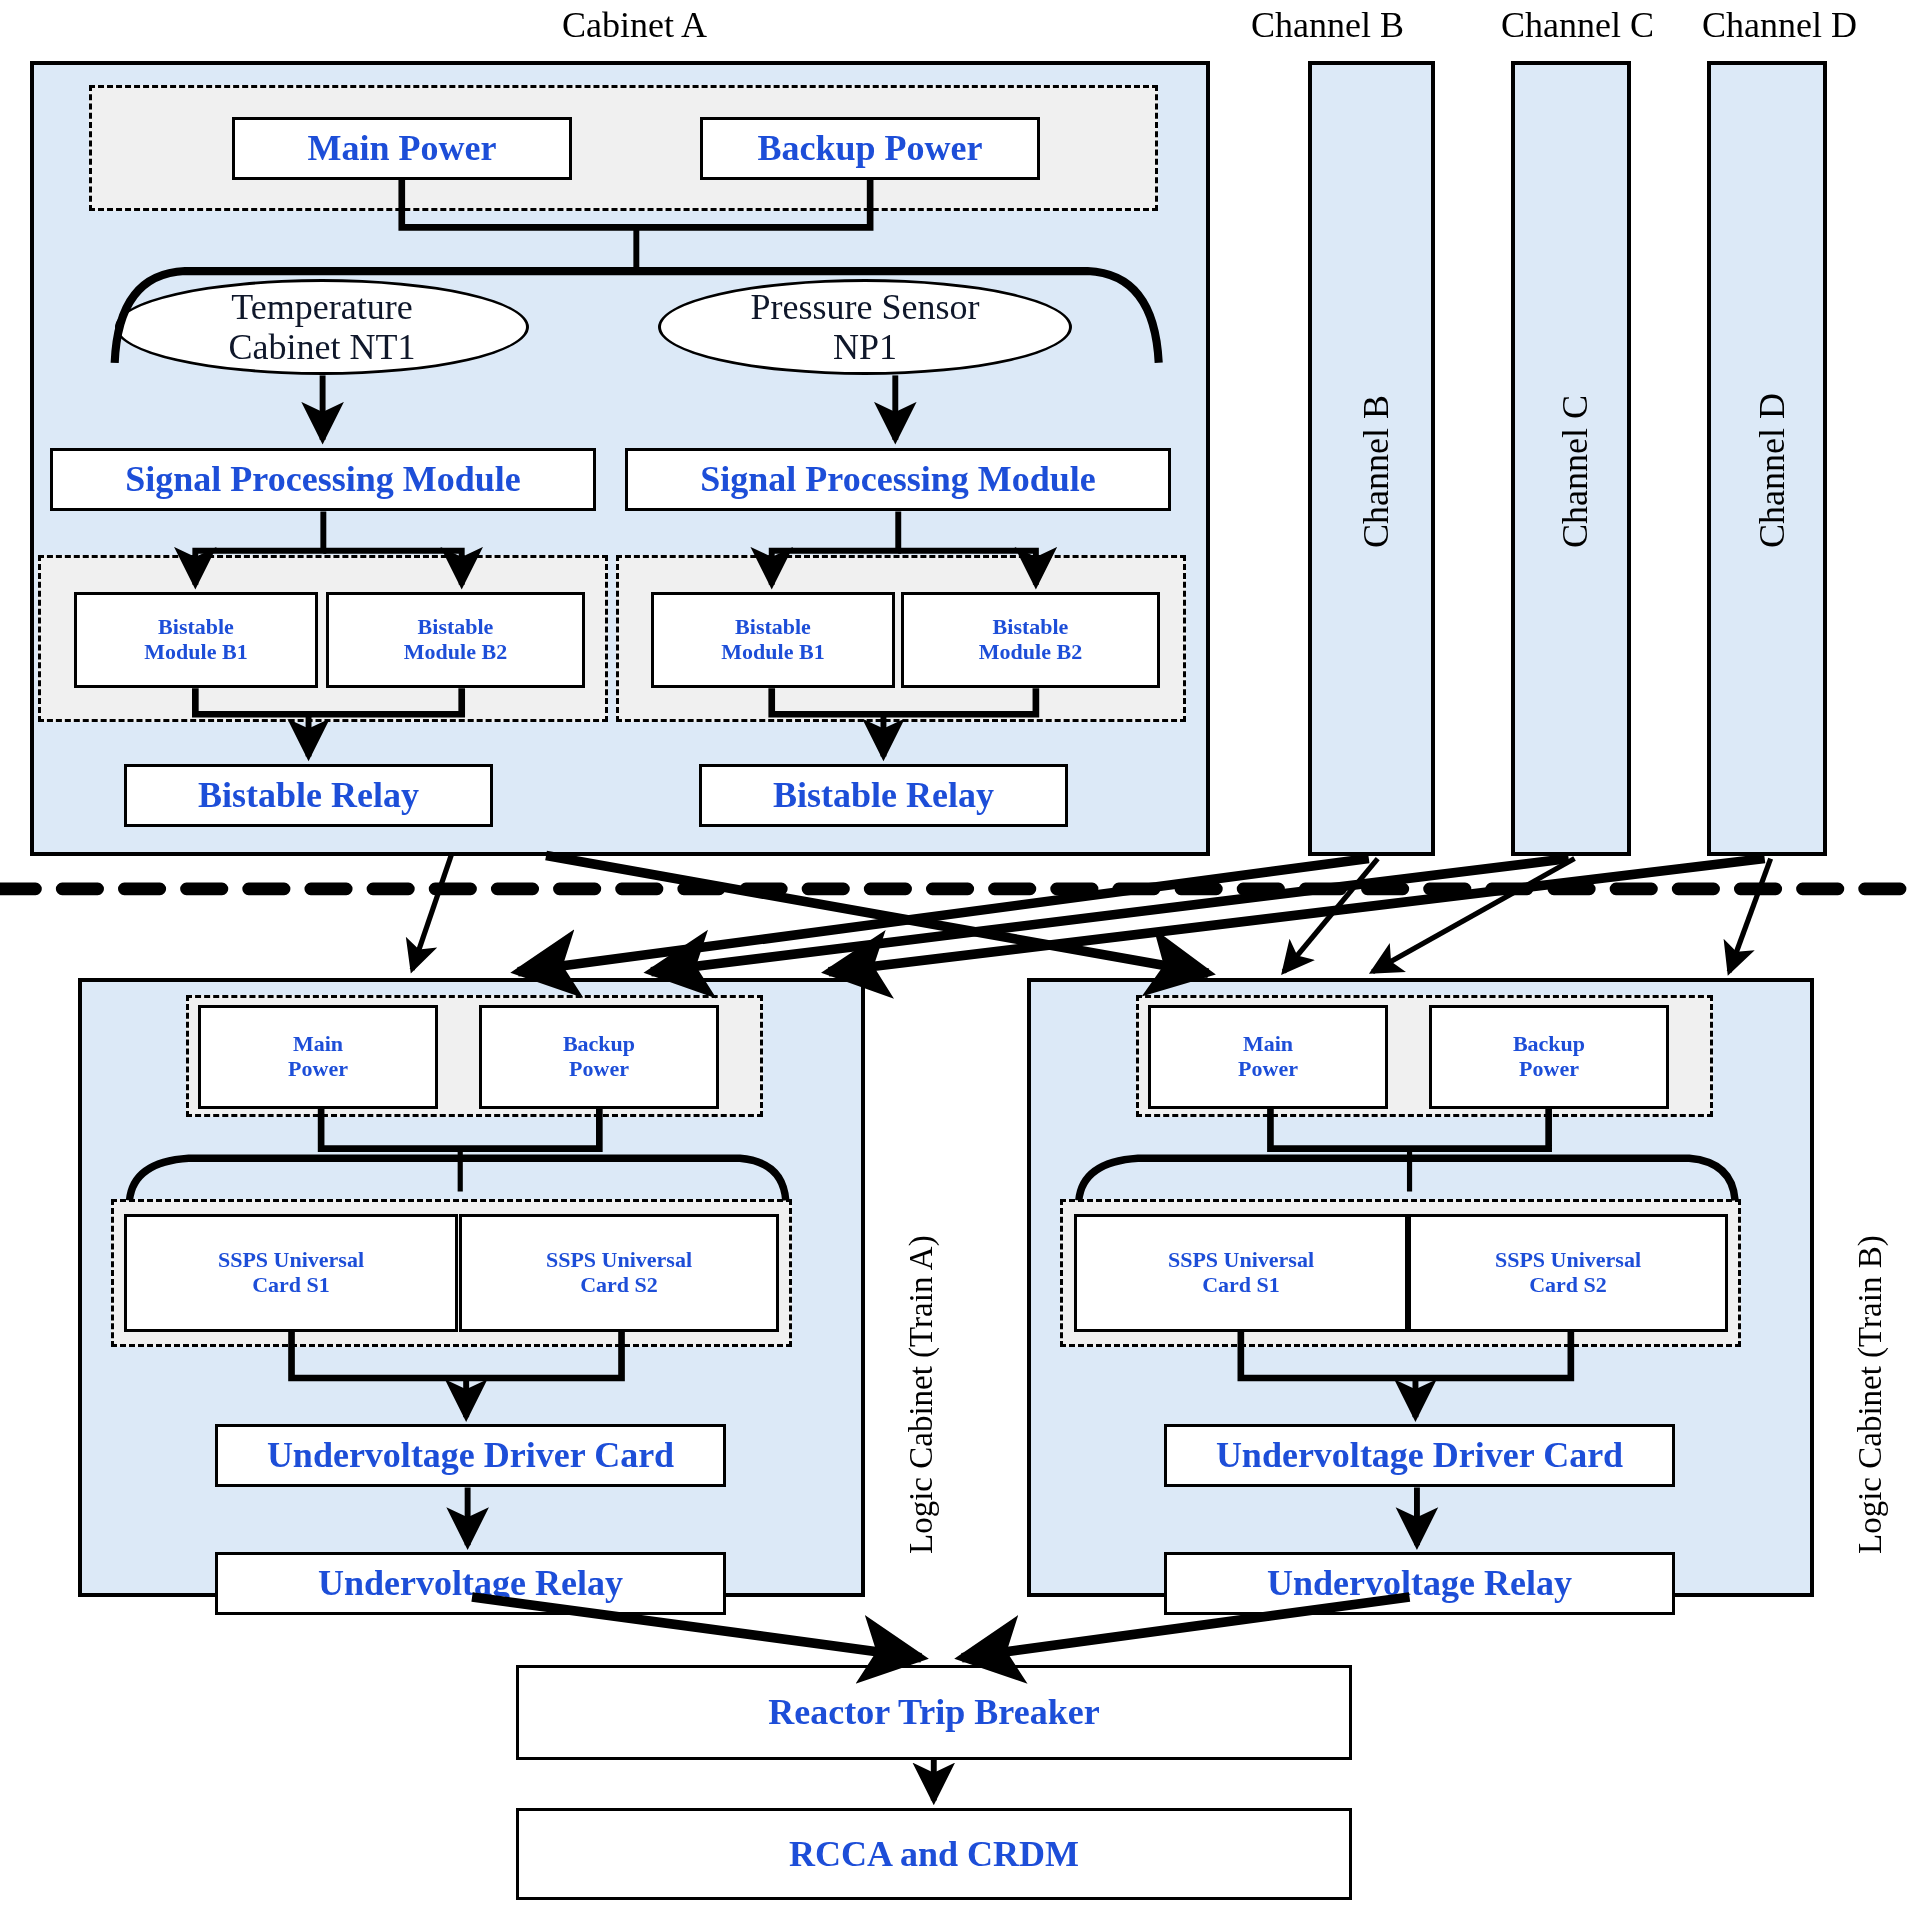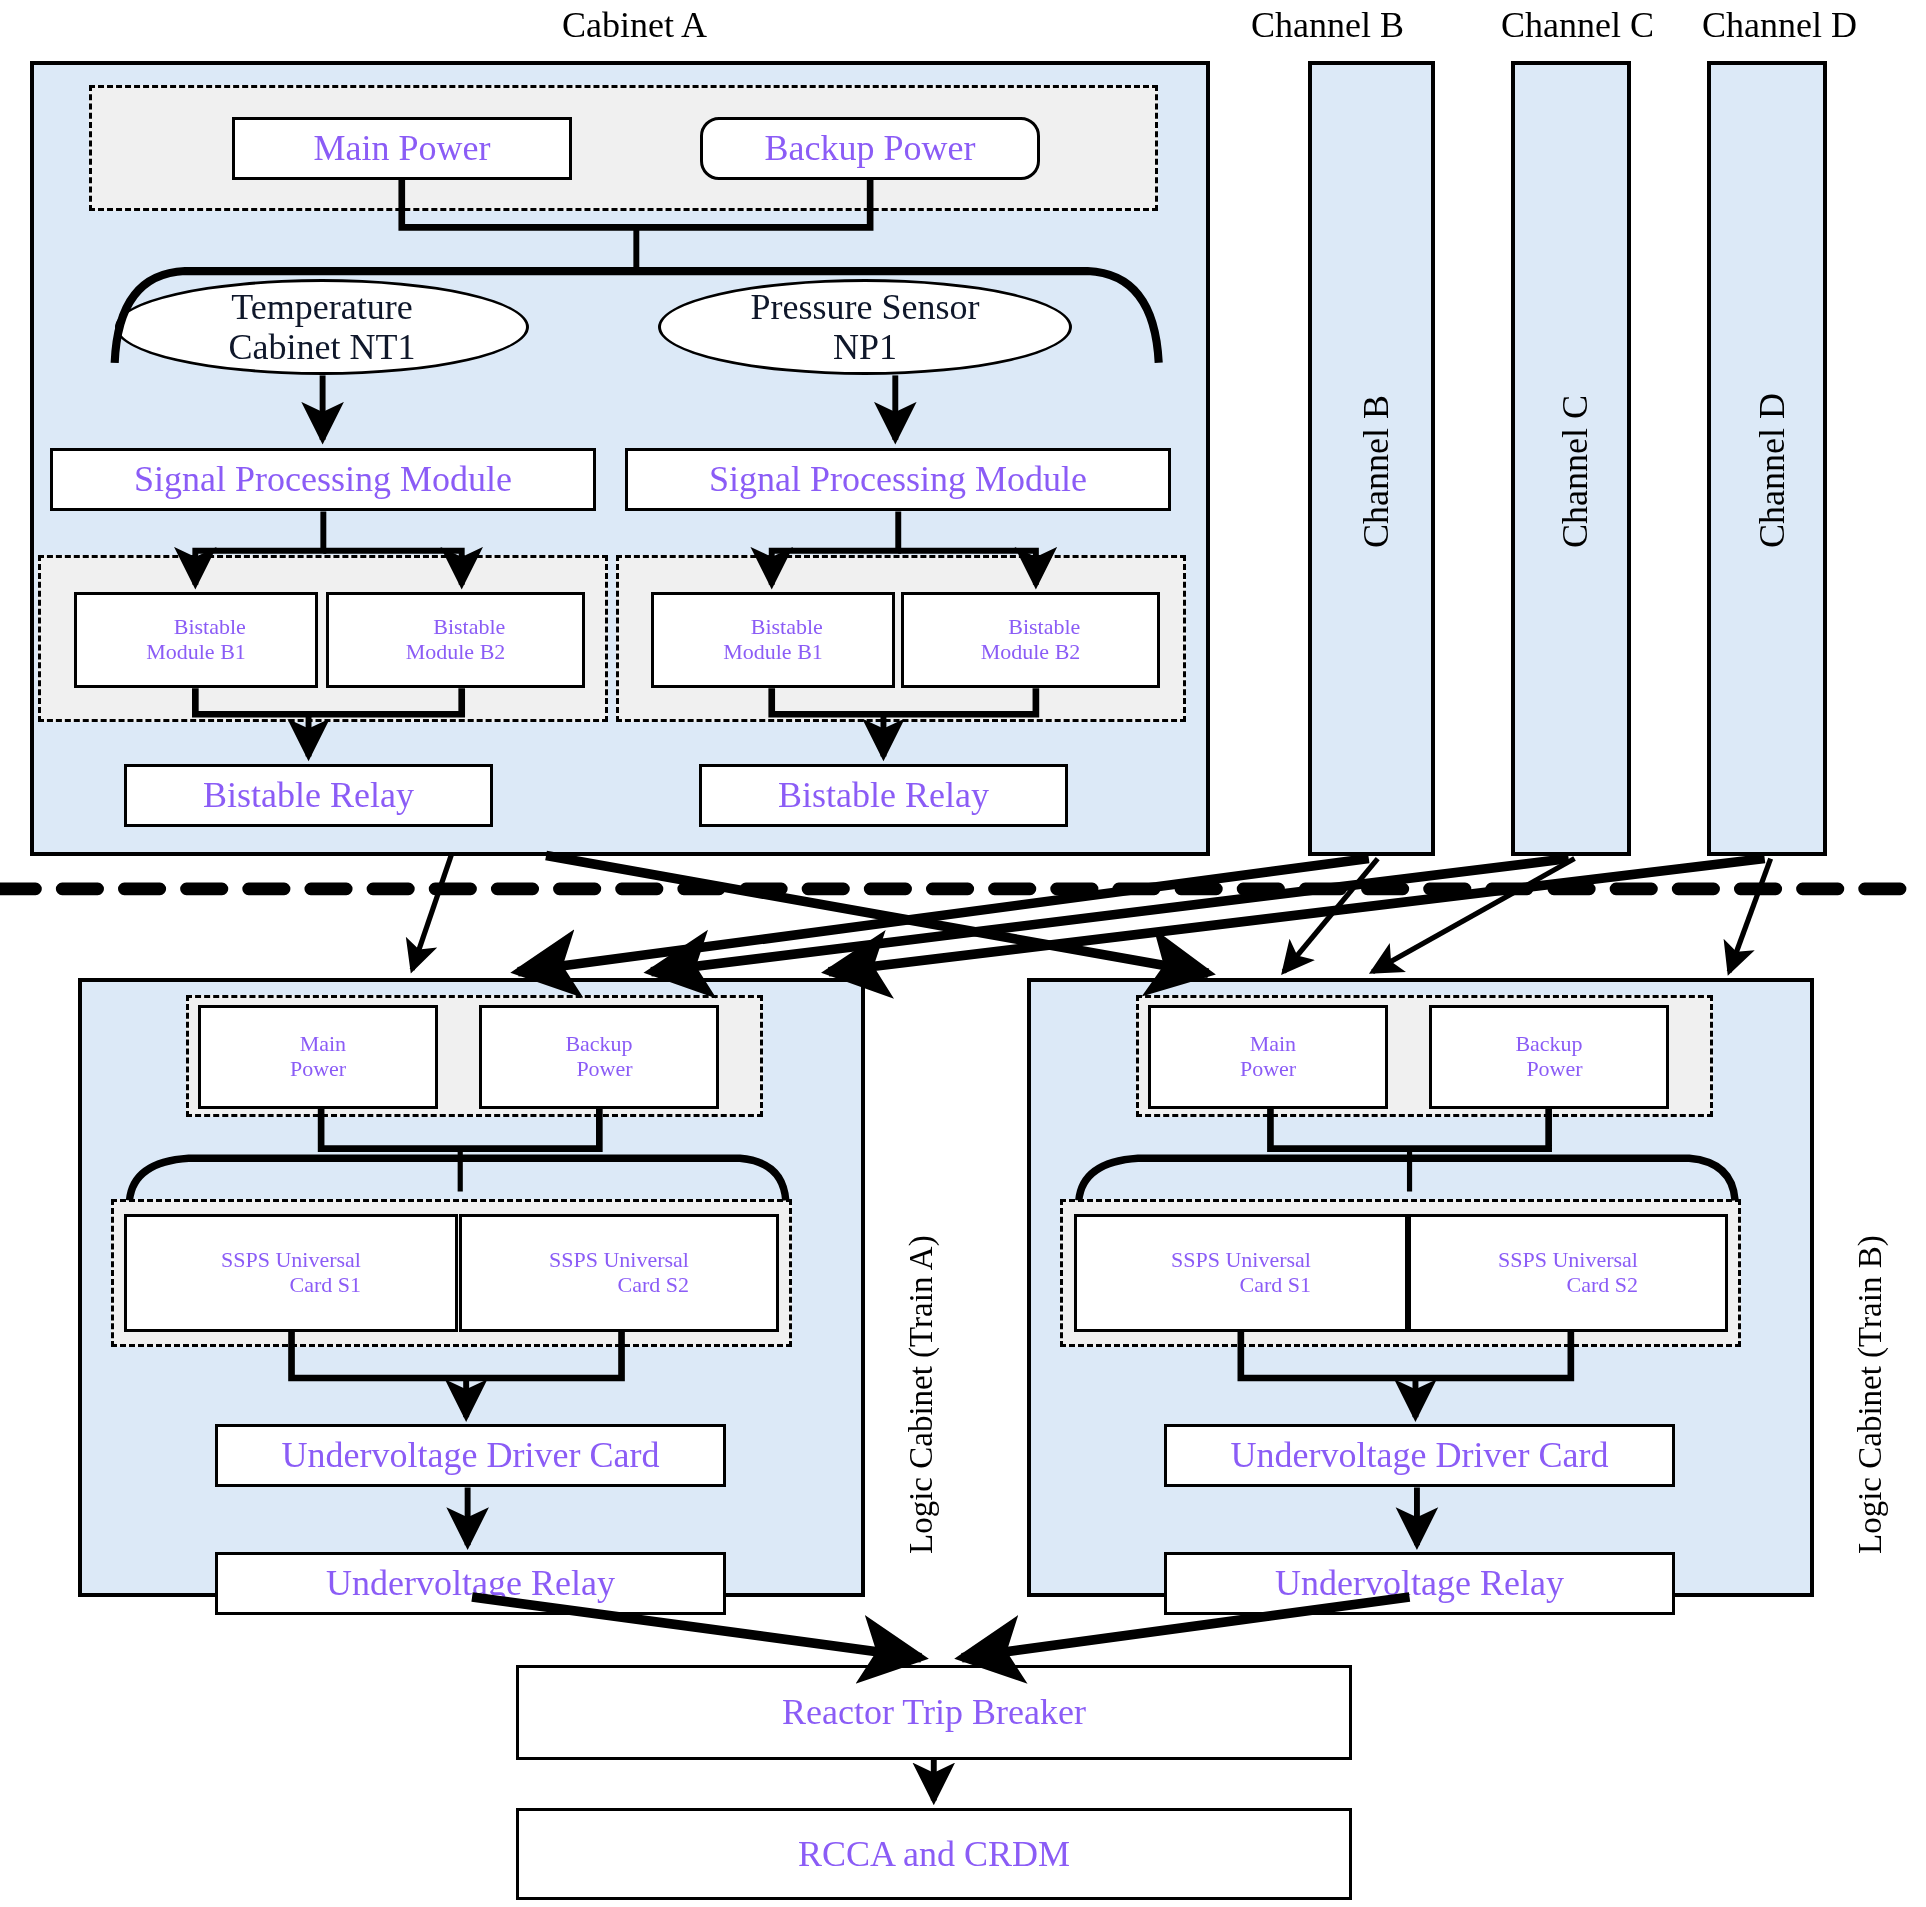--- a/index.html
+++ b/index.html
@@ -10,21 +10,21 @@
   .abs{position:absolute;box-sizing:border-box;}
 
   
   .panel{background:#dce9f7;border:4.4px solid #000;}
 
   
   .dashbox{background:#f0f0f0;border:3.7px dashed #000;}
 
   
   .nbox{background:#ffffff;border:3.7px solid #000;display:flex;align-items:center;
-        justify-content:center;text-align:right;line-height:1.12;color:#8b5cf6;}
+        justify-content:center;text-align:center;line-height:1.12;color:#1d4ed8;font-weight:bold;}
 
   
   .ellipse{background:#ffffff;border:3.7px solid #000;border-radius:50%;
            display:flex;align-items:center;justify-content:center;text-align:center;
            line-height:1.12;color:#0f172a;}
 
   .lbl{color:#000;white-space:nowrap;}
   .vlbl{color:#000;white-space:nowrap;transform-origin:0 0;}
 
   svg.over{position:absolute;left:0;top:0;width:1926px;height:1908px;
@@ -43,21 +43,21 @@
   <div class="abs lbl t48" style="left:1251px;top:4.4px;">Channel B</div>
   <div class="abs lbl t48" style="left:1501px;top:4.4px;">Channel C</div>
   <div class="abs lbl t48" style="left:1702px;top:4.4px;">Channel D</div>
 
   <div class="abs panel" style="left:30px;top:61px;width:1180px;height:795px;"></div>
 
   <div class="abs dashbox" style="left:89px;top:85px;width:1069px;height:126px;"></div>
 
   <div class="abs nbox t48" style="left:232px;top:117px;width:340px;height:63px;">Main Power</div>
 
-  <div class="abs nbox t48" style="left:700px;top:117px;width:340px;height:63px;border-radius:19px;">Backup Power</div>
+  <div class="abs nbox t48" style="left:700px;top:117px;width:340px;height:63px;">Backup Power</div>
 
   <div class="abs ellipse t48" style="left:115px;top:279px;width:414px;height:96px;">
     <span>
       <span>Temperature</span><br>
       <span>Cabinet NT1</span>
     </span>
   </div>
 
   <div class="abs ellipse t48" style="left:658px;top:279px;width:414px;height:96px;">
     <span>

